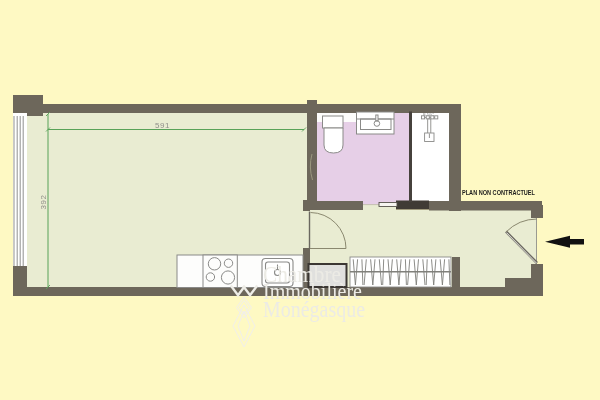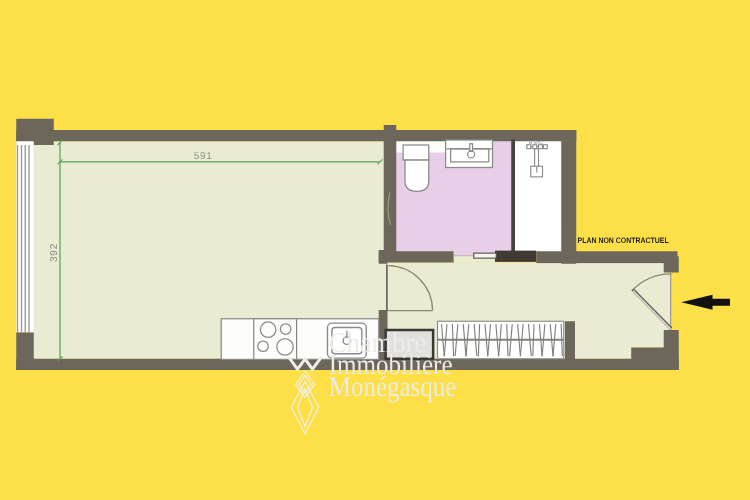--- a/index.html
+++ b/index.html
@@ -1,16 +1,16 @@
 <!DOCTYPE html>
 <html><head>
 <meta charset="utf-8">
 <style>
   html,body{margin:0;padding:0;background:#ffffff;}
-  #plan{position:relative;width:600px;height:400px;background:#fde047;overflow:hidden;
+  #plan{position:relative;width:600px;height:400px;background:#fef9c3;overflow:hidden;
         font-family:"Liberation Sans",sans-serif;}
   svg{position:absolute;left:0;top:0;}
 </style>
 </head>
 <body>
 <div id="plan">
 <svg width="600" height="400" viewBox="0 0 600 400">
 
   <polygon points="27,113 307,113 307,202 310,202 310,287 27,287" fill="#e9ecd2"></polygon>
 

